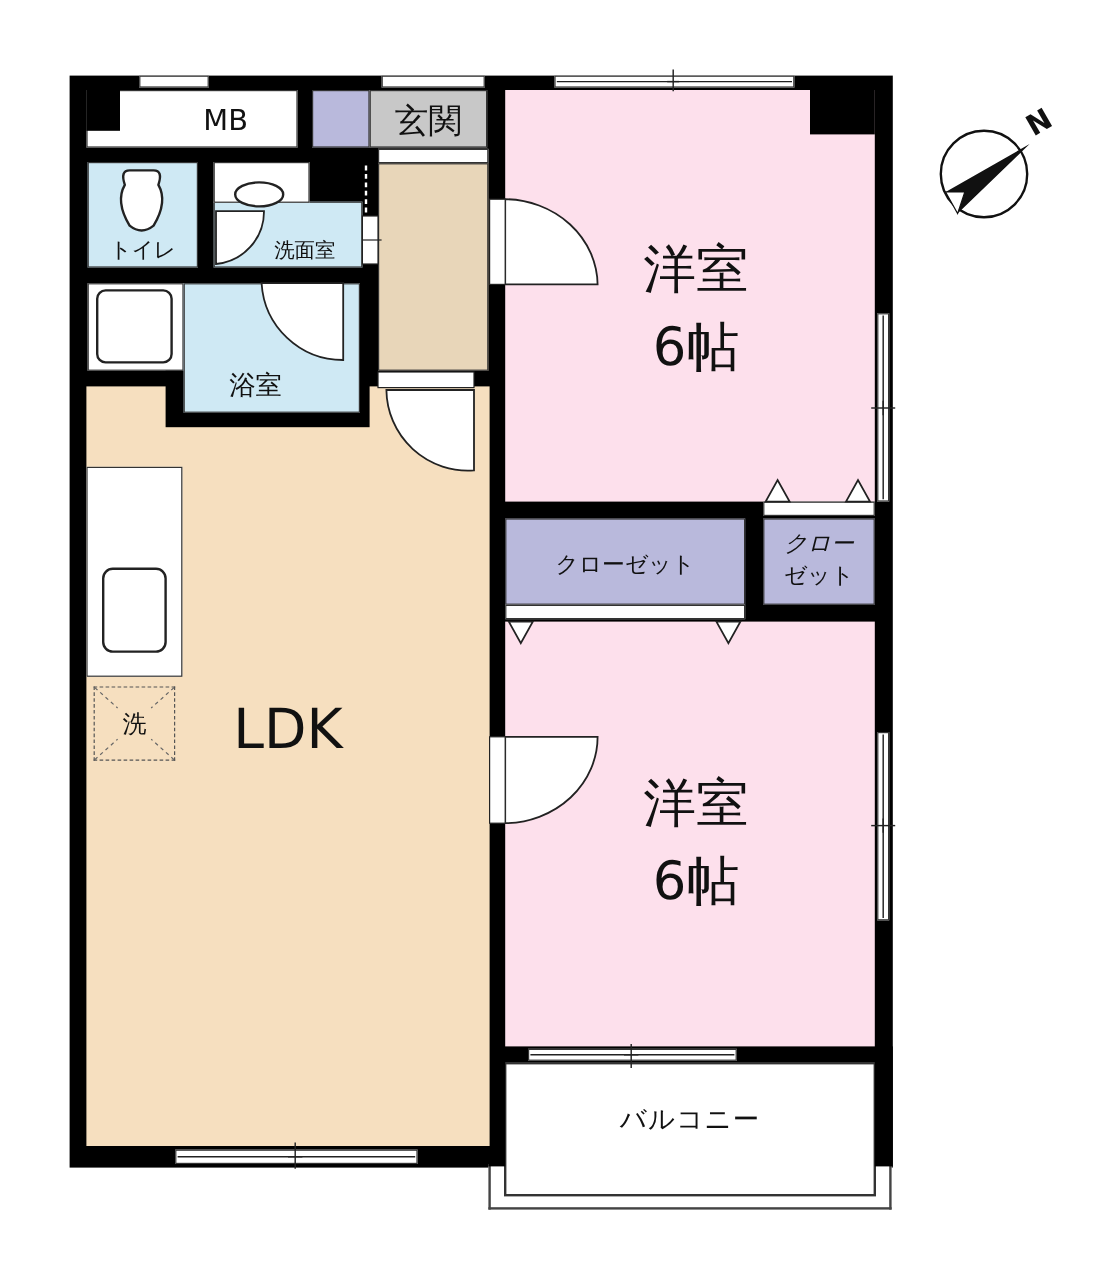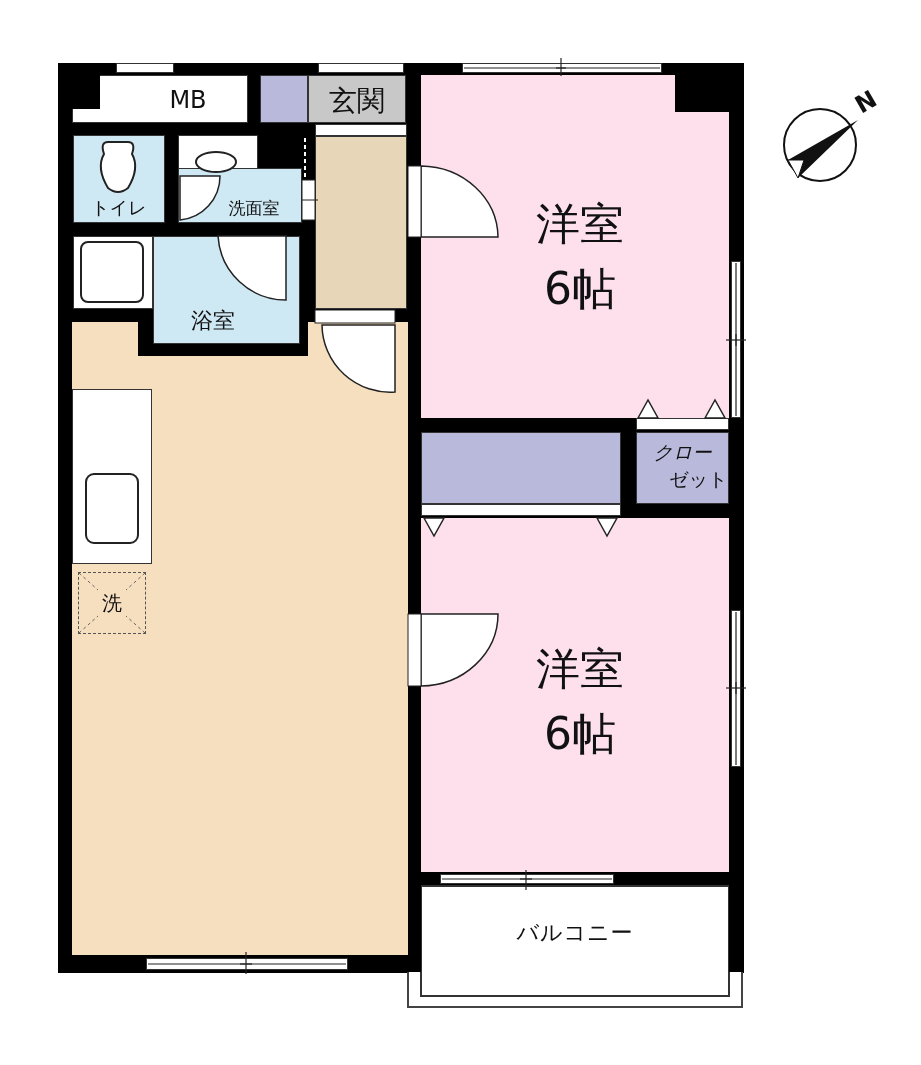--- a/index.html
+++ b/index.html
@@ -53,36 +53,38 @@
   <div class="abs wall" style="left:138px;top:309px;width:170px;height:47px;"></div>
   <div class="abs" style="left:153px;top:236px;width:147px;height:108px;background:#cfe9f4;border:1px solid #333;"></div>
   <div class="lbl" style="left:153px;top:306px;width:120px;font-size:22px;">浴室</div>
 
   <div class="abs" style="left:72px;top:389px;width:80px;height:175px;background:#fff;border:1px solid #333;"></div>
   <div class="abs" style="left:85px;top:473px;width:54px;height:71px;background:#fff;border:2px solid #222;border-radius:9px;"></div>
 
   <div class="abs" style="left:78px;top:572px;width:68px;height:62px;border:1.5px dashed #555;"></div>
   <div class="lbl" style="left:78px;top:590px;width:68px;font-size:20px;">洗</div>
 
+  <div class="lbl" style="left:150px;top:580px;width:180px;font-size:46px;">LDK</div>
 
   <div class="abs" style="left:146px;top:958px;width:202px;height:12px;background:#fff;border:1px solid #333;"></div>
 
   <div class="abs" style="left:421px;top:75px;width:308px;height:343px;background:#fde0ec;"></div>
   <div class="abs wall" style="left:675px;top:75px;width:54px;height:37px;"></div>
   <div class="lbl" style="left:480px;top:195px;width:200px;font-size:44px;">洋室</div>
   <div class="lbl" style="left:480px;top:260px;width:200px;font-size:44px;">6帖</div>
   <div class="abs" style="left:462px;top:63px;width:200px;height:10px;background:#fff;border:1px solid #333;"></div>
   <div class="abs" style="left:731px;top:261px;width:10px;height:157px;background:#fff;border:1px solid #333;"></div>
 
   <div class="abs" style="left:421px;top:432px;width:200px;height:72px;background:#b9b9dc;border:1px solid #333;"></div>
+  <div class="lbl" style="left:421px;top:458px;width:200px;font-size:19px;">クローゼット</div>
   <div class="abs" style="left:421px;top:504px;width:200px;height:12px;background:#fff;border:1px solid #333;"></div>
 
   <div class="abs" style="left:636px;top:432px;width:93px;height:72px;background:#b9b9dc;border:1px solid #333;"></div>
   <div class="lbl" style="left:636px;top:440px;width:93px;font-size:19px;font-style:italic;">クロー</div>
-  <div class="lbl" style="left:636px;top:467px;width:93px;font-size:19px;padding-left:16px;">ゼット</div>
+  <div class="lbl" style="left:636px;top:467px;width:93px;font-size:19px;">ゼット</div>
   <div class="abs" style="left:636px;top:418px;width:93px;height:12px;background:#fff;border:1px solid #333;"></div>
 
   <div class="abs" style="left:421px;top:518px;width:308px;height:354px;background:#fde0ec;"></div>
   <div class="lbl" style="left:480px;top:640px;width:200px;font-size:44px;">洋室</div>
   <div class="lbl" style="left:480px;top:705px;width:200px;font-size:44px;">6帖</div>
   <div class="abs" style="left:731px;top:610px;width:10px;height:157px;background:#fff;border:1px solid #333;"></div>
   <div class="abs" style="left:440px;top:874px;width:174px;height:10px;background:#fff;border:1px solid #333;"></div>
 
   <svg width="921" height="1065">
 

